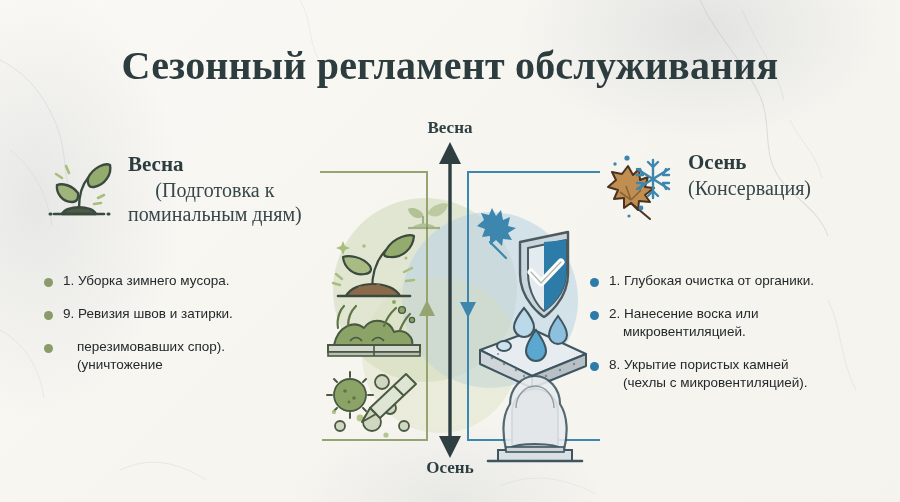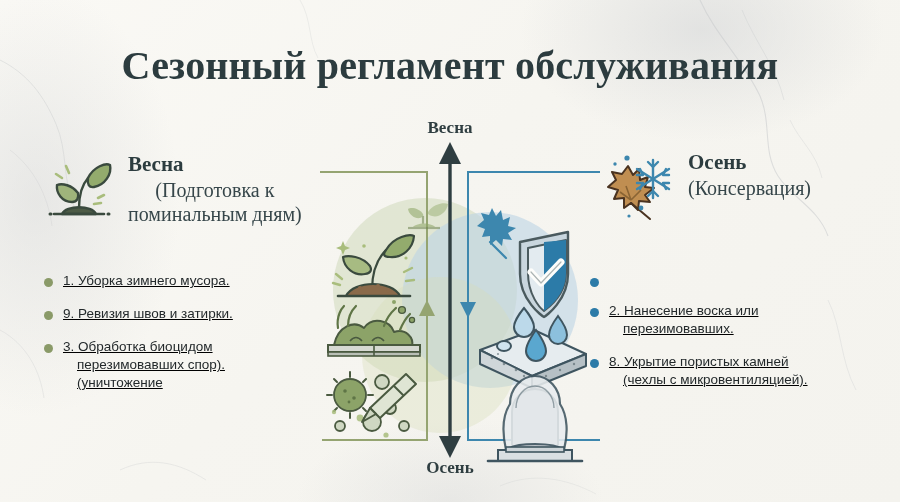--- a/index.html
+++ b/index.html
@@ -55,21 +55,21 @@
     color:#2c3c3f;
     line-height:1.22;
   }
   .hdr-title { font-size:21px; font-weight:700; }
   .hdr-sub   { font-size:20px; font-weight:400; color:#36464a;text-align:center; }
 
   
   .list { position:absolute; }
   .list-left  { left:44px;  top:272px; width:300px; }
   .list-right { left:590px; top:272px; width:305px; }
-  .bullet { display:flex; align-items:flex-start; margin-bottom:15px;text-decoration:underline; }
+  .bullet { display:flex; align-items:flex-start; margin-bottom:15px; }
   .dot {
     flex:0 0 auto; width:9px; height:9px; border-radius:50%;
     margin-top:6px; margin-right:10px;
   }
   .dot-green { background:#8a9a68; }
   .dot-blue  { background:#2c7ba8; }
   .btxt {
     font-family:"Liberation Sans", sans-serif;
     font-size:13.5px; line-height:1.34; color:#23292b;
   }
@@ -175,36 +175,38 @@
     </div>
     <div class="bullet">
       <span class="dot dot-green"></span>
       <span class="btxt">
         <span>9. Ревизия швов и затирки.</span>
       </span>
     </div>
     <div class="bullet">
       <span class="dot dot-green"></span>
       <span class="btxt">
-        <span>3. Обработка биоцидом</span>
         <span class="ind">перезимовавших спор).</span>
         <span class="ind">(уничтожение</span>
       </span>
     </div>
   </div>
 
   <div class="list list-right">
     <div class="bullet">
       <span class="dot dot-blue"></span>
+      <span class="btxt">
+        <span>1. Глубокая очистка от органики.</span>
+      </span>
     </div>
     <div class="bullet">
       <span class="dot dot-blue"></span>
       <span class="btxt">
         <span>2. Нанесение воска или</span>
-        <span class="ind">перезимовавших.</span>
+        <span class="ind">микровентиляцией.</span>
       </span>
     </div>
     <div class="bullet">
       <span class="dot dot-blue"></span>
       <span class="btxt">
         <span>8. Укрытие пористых камней</span>
         <span class="ind">(чехлы с микровентиляцией).</span>
       </span>
     </div>
   </div>

